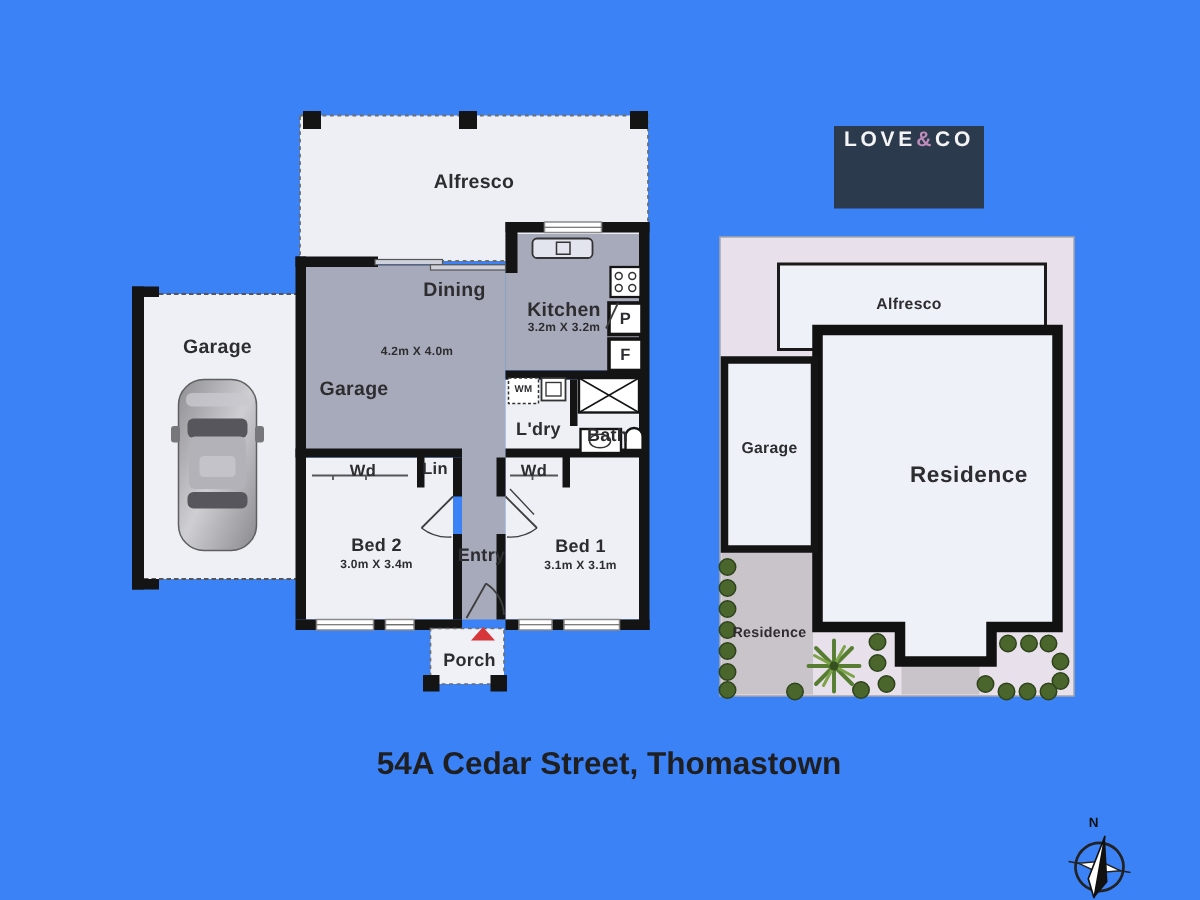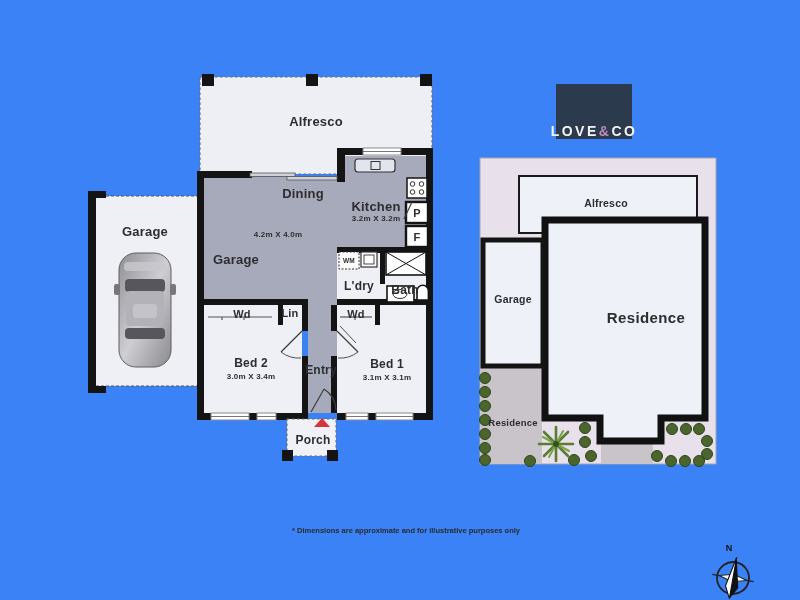--- a/index.html
+++ b/index.html
@@ -9,22 +9,22 @@
   .lbl{position:absolute;transform:translate(-50%,-50%);white-space:nowrap;
        font-weight:700;color:#2d2d30;letter-spacing:.2px;}
   .room{font-size:13px;}
   .room-sm{font-size:12px;}
   .fixture{font-size:11px;}
   .dim{font-size:8px;font-weight:700;color:#2d2d30;text-align:center;}
   .tiny{font-size:6.5px;font-weight:700;}
   .site-lbl{font-size:10.5px;}
   .site-big{font-size:15px;letter-spacing:.4px;margin-left:20px;}
   .site-sm{font-size:9.5px;}
-  .logo{position:absolute;left:556px;top:84px;width:76px;height:55px;background:#2b3a4d;
-        display:flex;align-items:flex-end;justify-content:center;}
+  .logo{position:absolute;left:556px;top:84px;width:100px;height:55px;background:#2b3a4d;
+        display:flex;align-items:flex-start;justify-content:center;}
   .logo span{font-size:14px;font-weight:700;letter-spacing:2.5px;color:#f4f4f4;}
   .logo .amp{color:#bd8cb8;}
   .title{position:absolute;left:406px;top:510px;transform:translate(-50%,-50%);
          font-size:21px;font-weight:700;color:#1f1f22;white-space:nowrap;}
   .disclaimer{position:absolute;left:406px;top:530px;transform:translate(-50%,-50%);
          font-size:7.5px;font-weight:700;color:#2a2a2a;white-space:nowrap;}
   .north{position:absolute;left:729px;top:548px;transform:translate(-50%,-50%);
          font-size:9px;font-weight:700;color:#111;}
 </style>
 </head>
@@ -290,16 +290,16 @@
 <div class="lbl site-lbl" style="left:513px;top:299px">Garage</div>
 <div class="lbl site-big" style="left:626px;top:317px">Residence</div>
 <div class="lbl site-sm" style="left:513px;top:422px">Residence</div>
 
 <div class="logo">
   <span>LOVE</span>
       <span class="amp">&amp;</span>
       <span>CO</span>
 </div>
 
-<div class="disclaimer">* Dimensions are approximate and for illustrative purposes only</div>
+<div class="title">54A Cedar Street, Thomastown</div>
 <div class="north">N</div>
 
 </div>
 
 </body></html>

